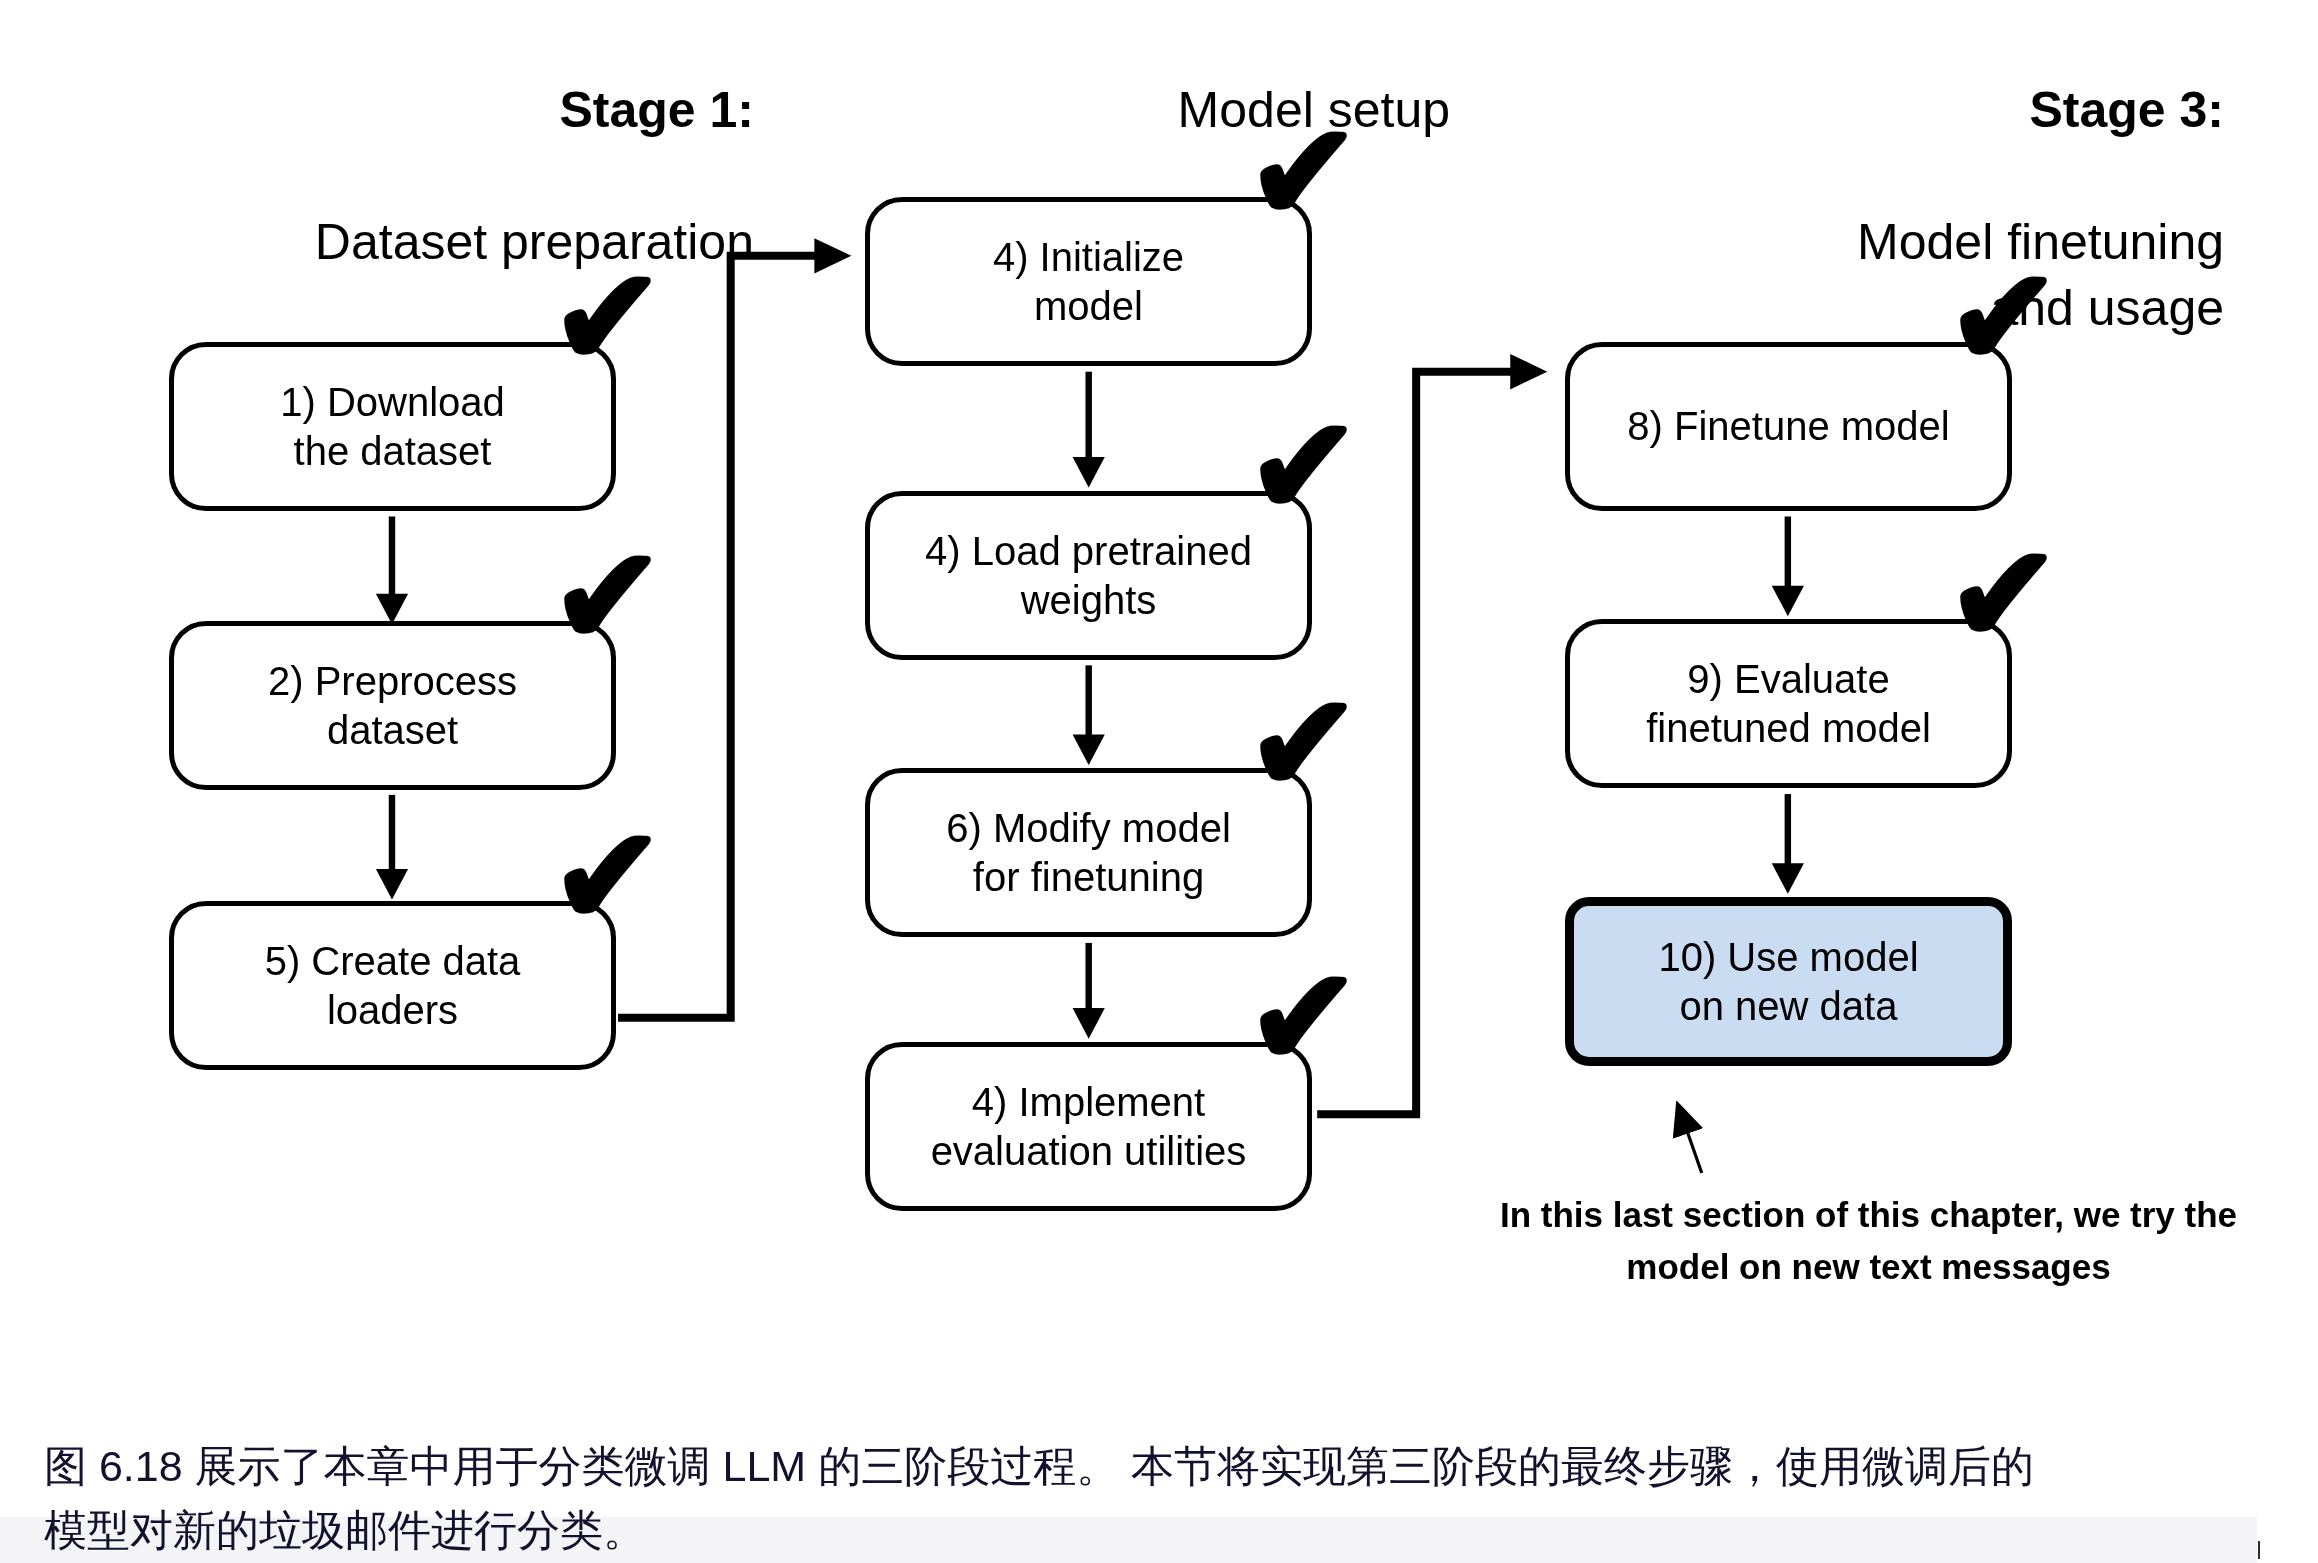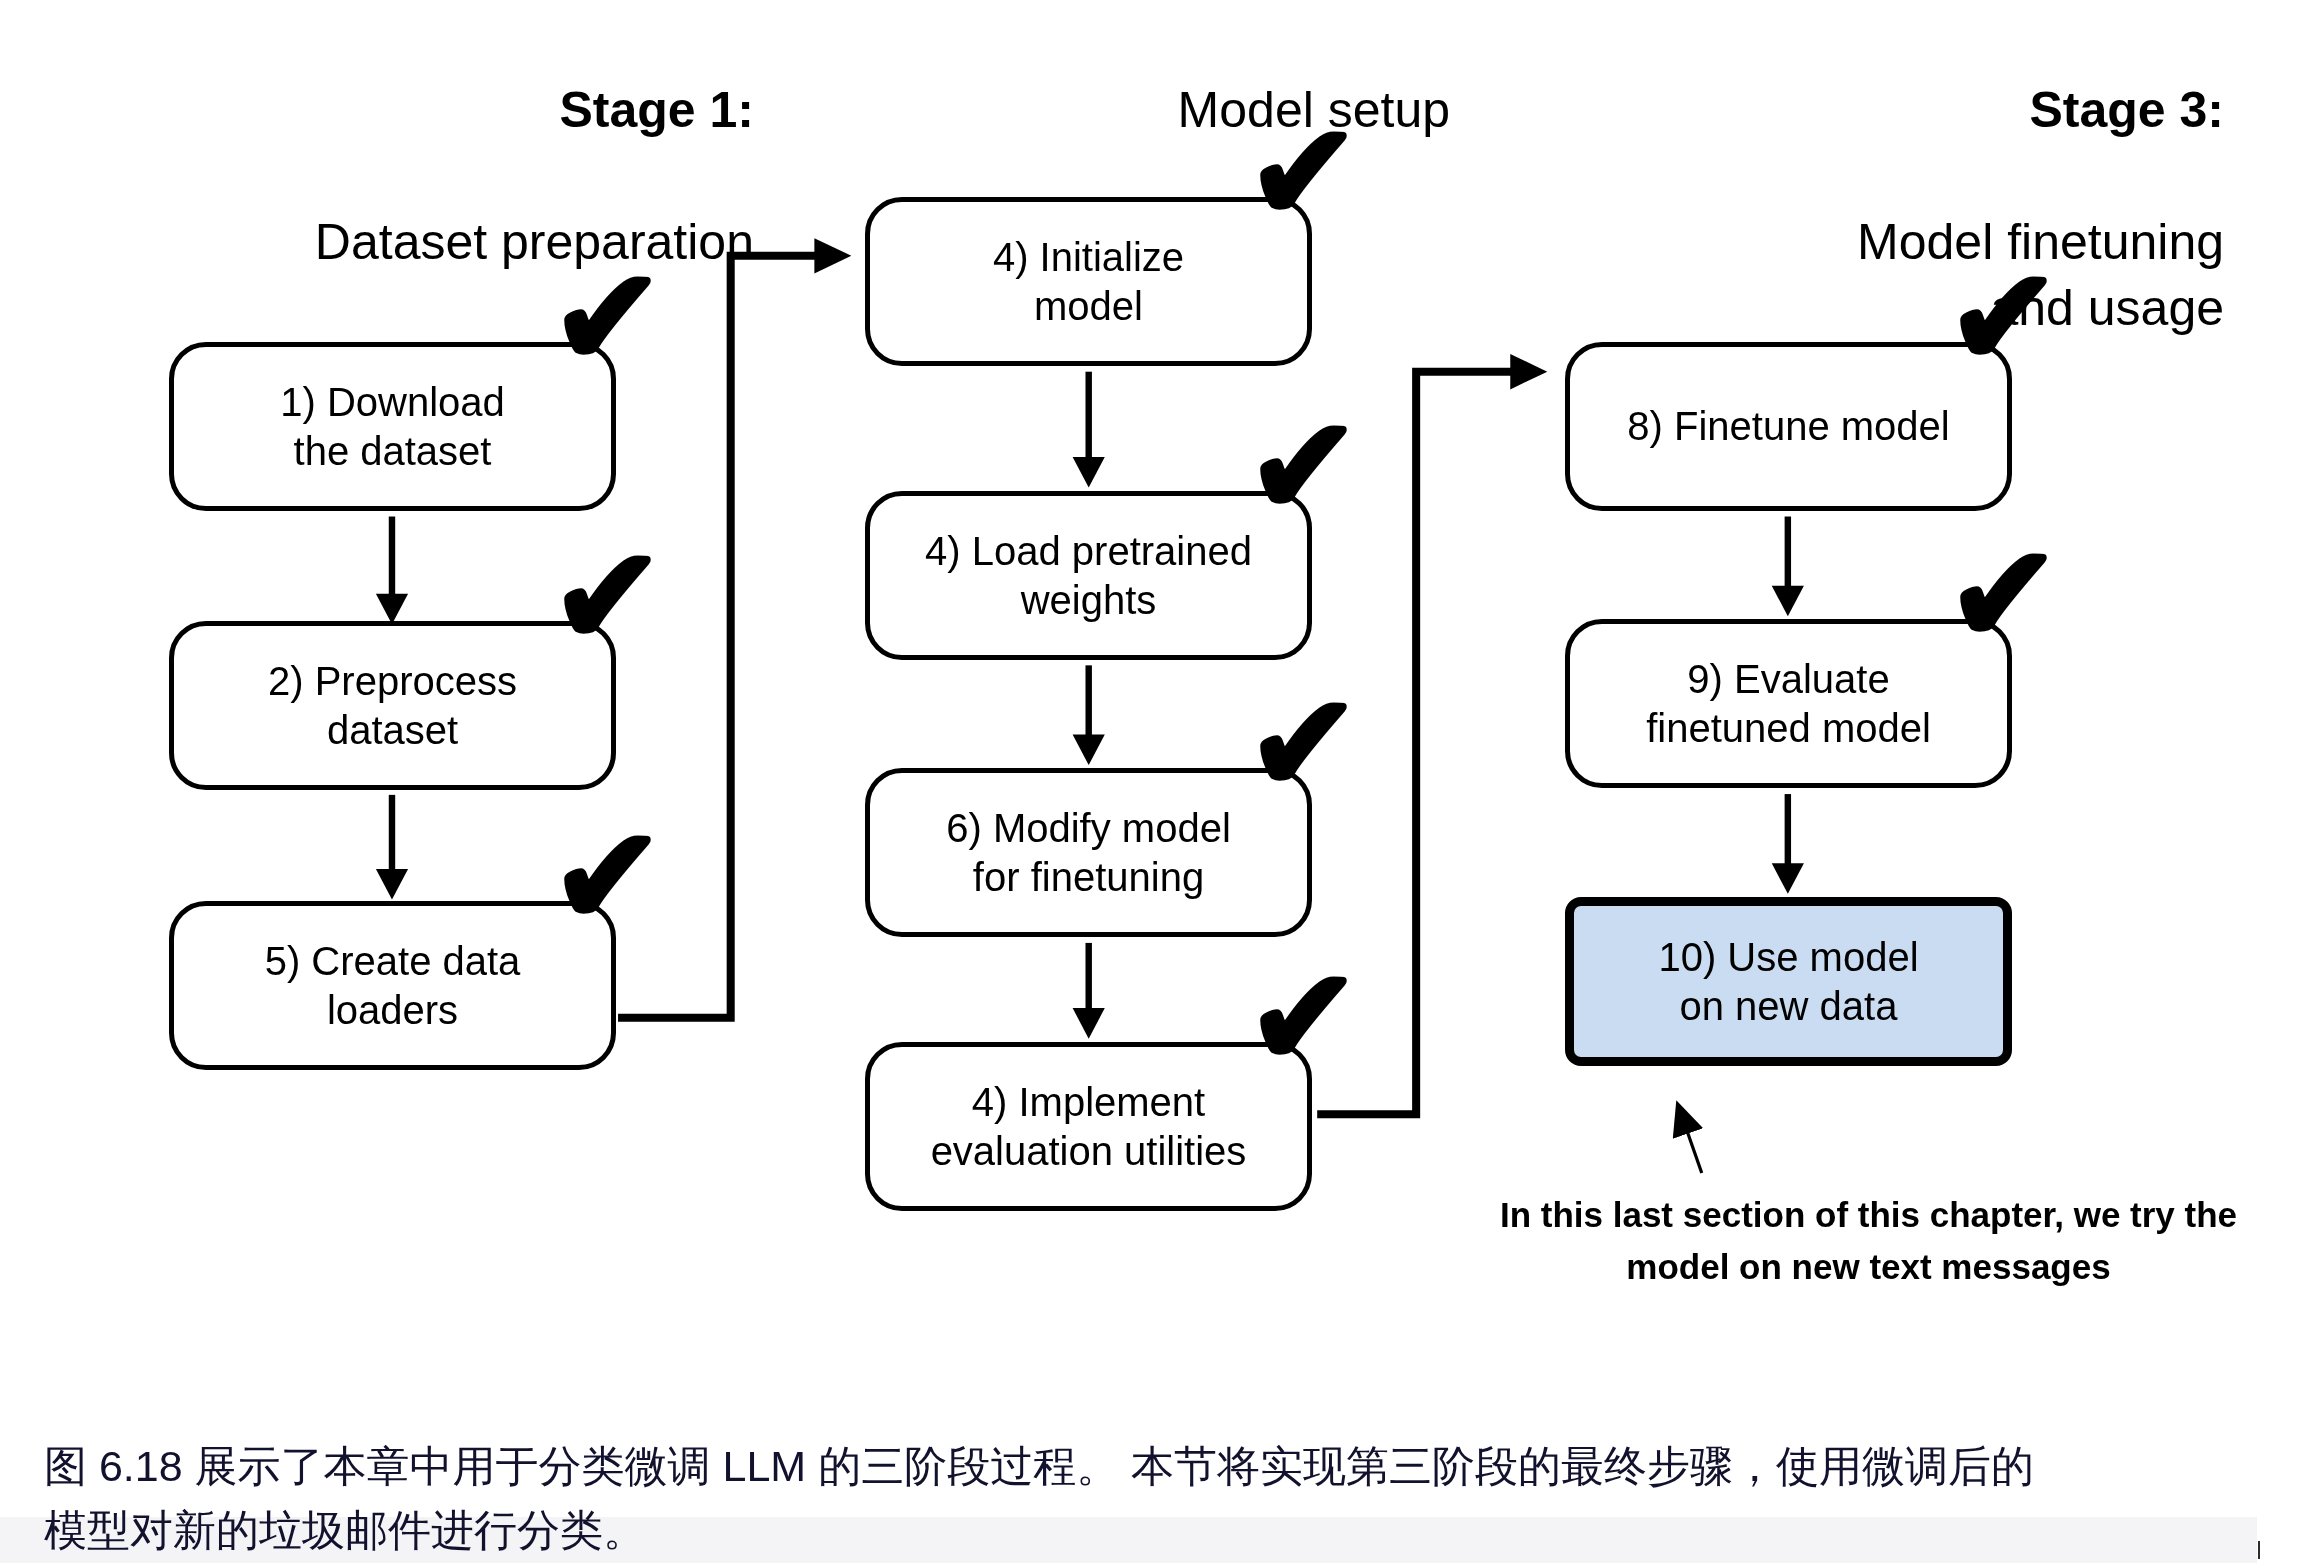--- a/index.html
+++ b/index.html
@@ -16,21 +16,21 @@
   .stage-title{font-weight:bold;}
   .fbox{
     position:absolute;width:447px;height:169px;box-sizing:border-box;
     background:#ffffff;border:5.6px solid #000;border-radius:37px;
     display:flex;align-items:center;justify-content:center;
     text-align:center;font-size:40px;line-height:49px;
     white-space:pre-line;
   }
   .fbox .lbl{display:block;width:100%;}
   .fbox.highlight{
-    background:#c9dcf2;border-width:9.7px;border-radius:16px;
+    background:#c9dcf2;border-width:9.7px;border-radius:24px;
   }
   .check{
     position:absolute;top:-97px;right:-53px;
     font-family:"DejaVu Sans",sans-serif;
     font-size:135px;font-weight:bold;line-height:1;
     -webkit-text-stroke:4.8px #000;color:#000;
     pointer-events:none;
   }
   .overlay{position:absolute;left:0;top:0;pointer-events:none;}
   .annotation{

